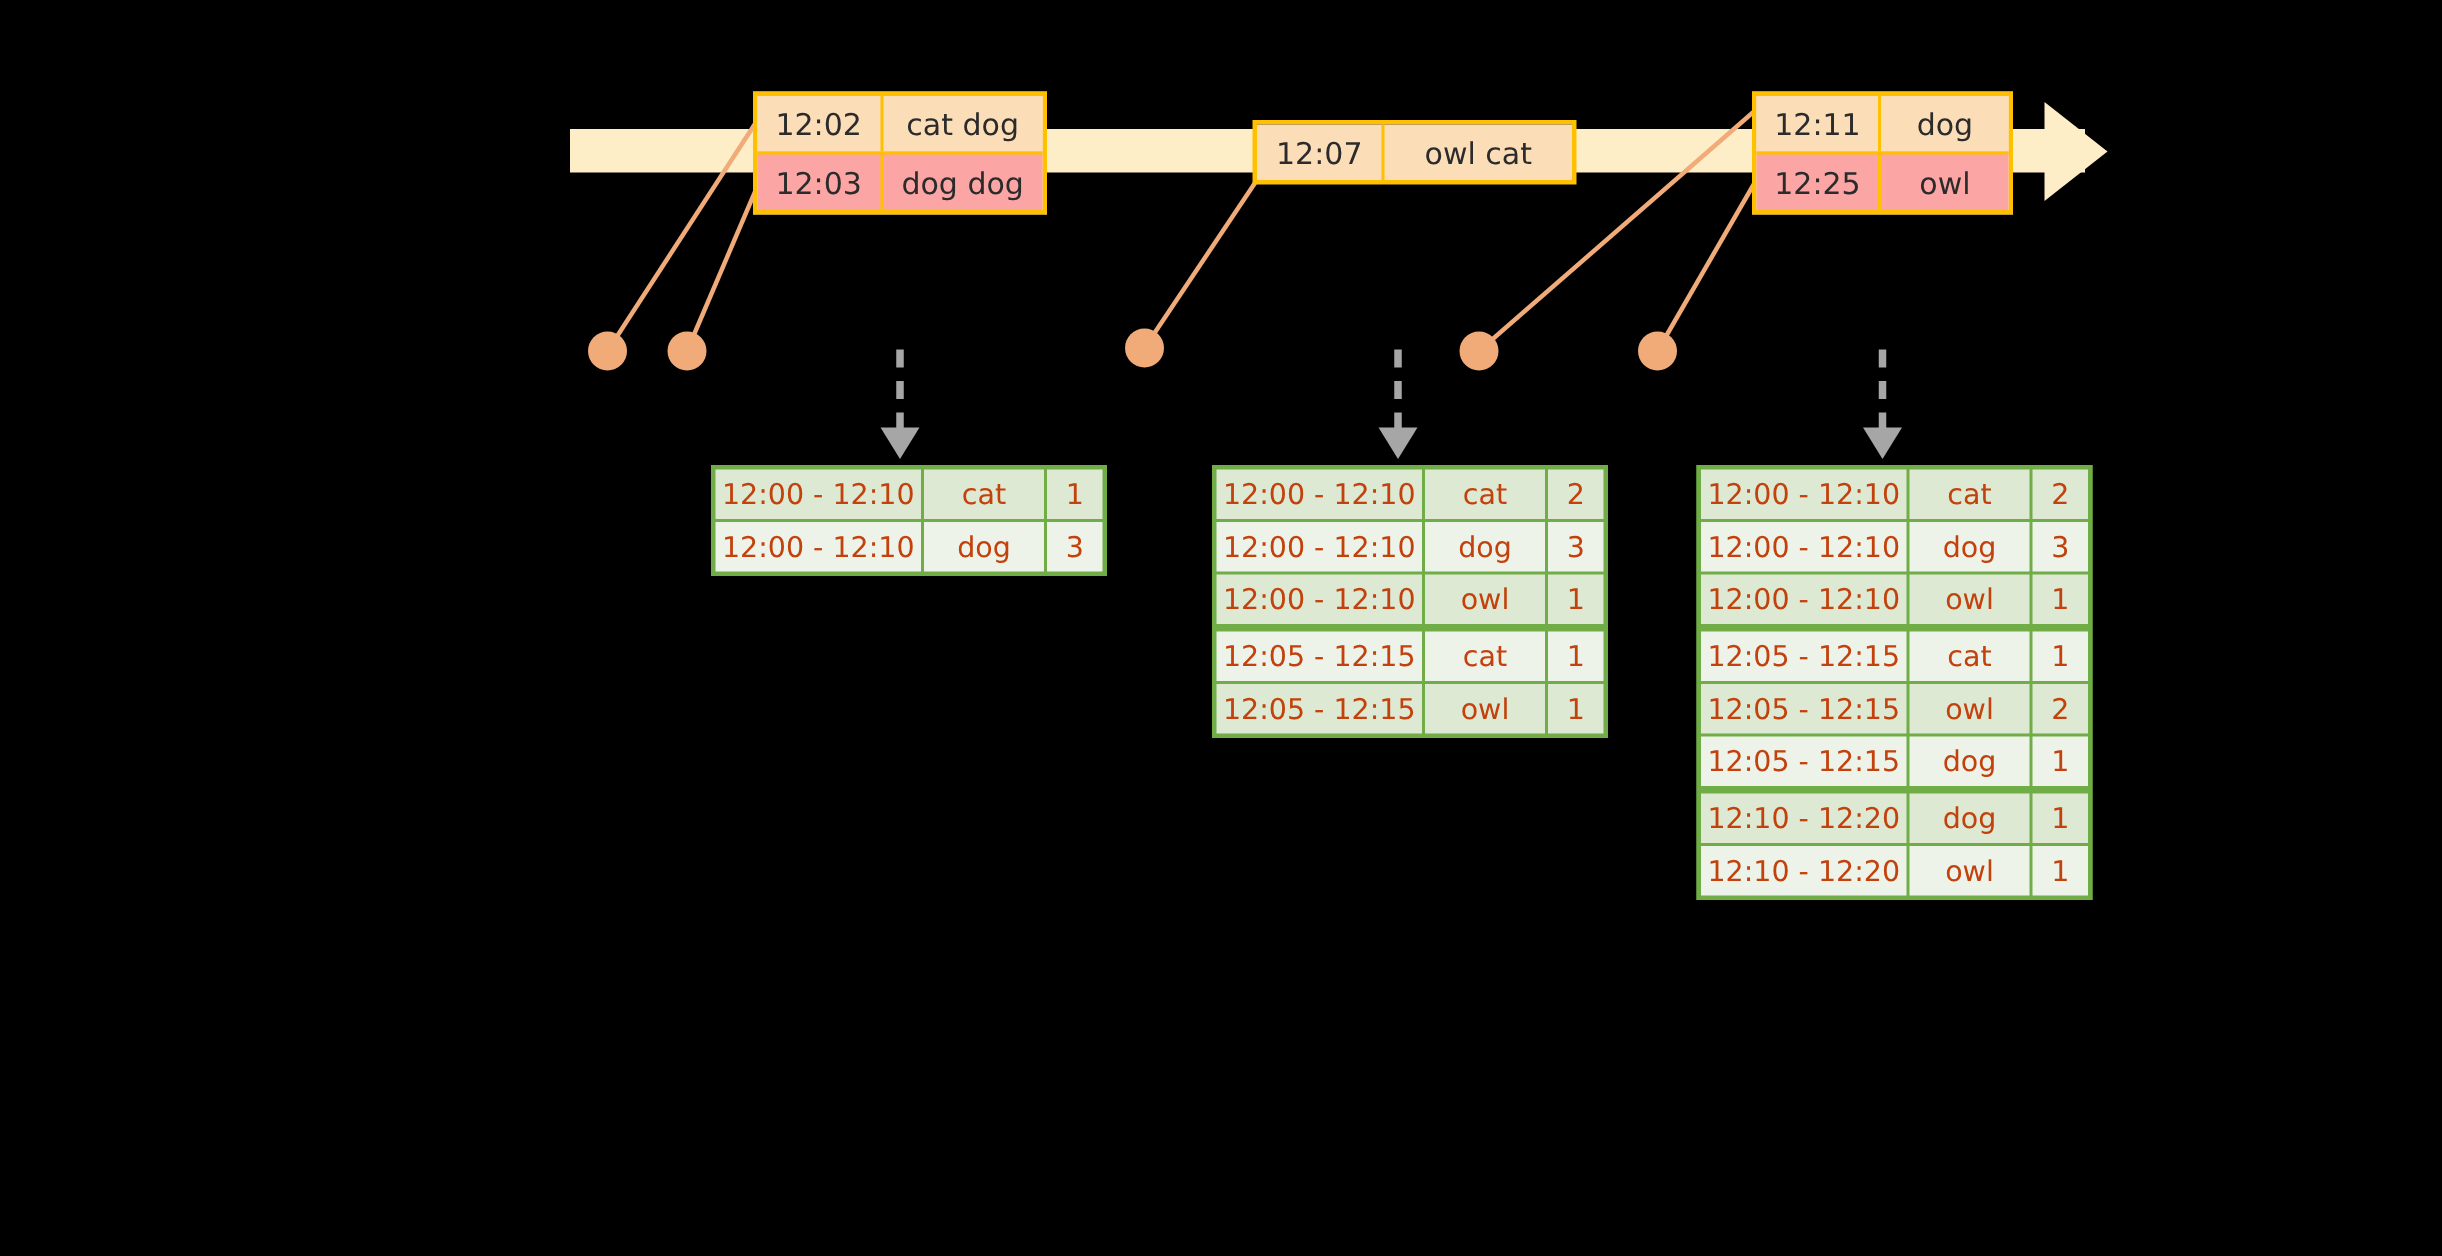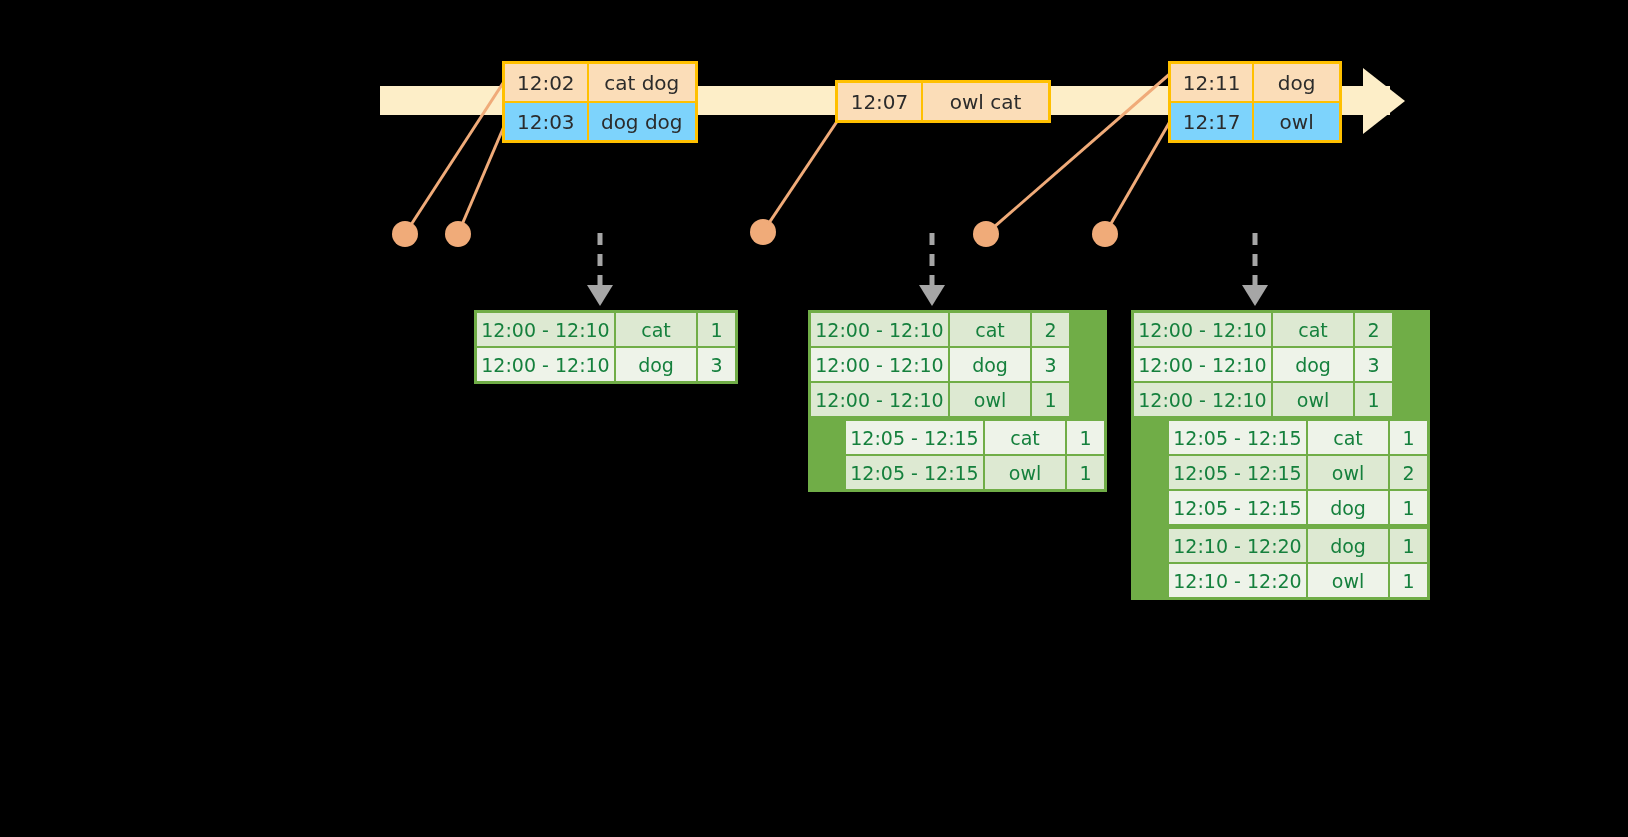--- a/index.html
+++ b/index.html
@@ -43,42 +43,42 @@
   .evt-time, .evt-text {
     font-size:20px;
     color:#2b2b2b;
     display:flex; align-items:center; justify-content:center;
     height:37px;
     white-space:nowrap;
   }
   .evt-time { width:83px; }
   .evt-text { border-left:2px solid #ffc000; flex:1 1 auto; padding:0 12px; }
   .shade-dark { background:#fbddb8; }
-  .shade-light { background:#7dd3fc; }
+  .shade-light { background:#fca5a5; }
 
   #evt-1 { left:502px; top:61px; width:196px; }
   #evt-1 .evt-text { width:110px; }
   #evt-2 { left:835px; top:80px; width:216px; }
   #evt-2 .evt-text { width:110px; }
   #evt-3 { left:1168px; top:61px; width:174px; }
   #evt-3 .evt-text { width:88px; }
 
   
   .rtable {
     position:absolute;
     border:3px solid #70ad47;
     background:#70ad47;
     display:flex; flex-direction:column;
     gap:3px;
   }
   .rgroup { display:flex; flex-direction:column; gap:2px; }
-  .rgroup + .rgroup { margin-top:2px;margin-left:35px; }
+  .rgroup + .rgroup { margin-top:2px; }
   .rrow { display:flex; gap:2px; }
   .rcell {
-    font-size:19px; color:#15803d;
+    font-size:19px; color:#c2410c;
     height:33px;
     display:flex; align-items:center; justify-content:center;
     white-space:nowrap;
   }
   .c-win { width:137px; }
   .c-key { width:80px; }
   .c-cnt { width:37px; }
   .r-dark .rcell { background:#dde9d2; }
   .r-light .rcell { background:#eef3e9; }
 
@@ -135,21 +135,21 @@
           <div class="evt-time">12:07</div>
           <div class="evt-text">owl cat</div>
         </div>
       </div>
       <div class="evt" id="evt-3">
         <div class="evt-row shade-dark">
           <div class="evt-time">12:11</div>
           <div class="evt-text">dog</div>
         </div>
         <div class="evt-row shade-light">
-          <div class="evt-time">12:17</div>
+          <div class="evt-time">12:25</div>
           <div class="evt-text">owl</div>
         </div>
       </div>
     </div>
   <div id="tables-layer">
       <div class="rtable" id="tbl-1">
         <div class="rgroup">
           <div class="rrow r-dark">
             <div class="rcell c-win">12:00 - 12:10</div>
             <div class="rcell c-key">cat</div>

